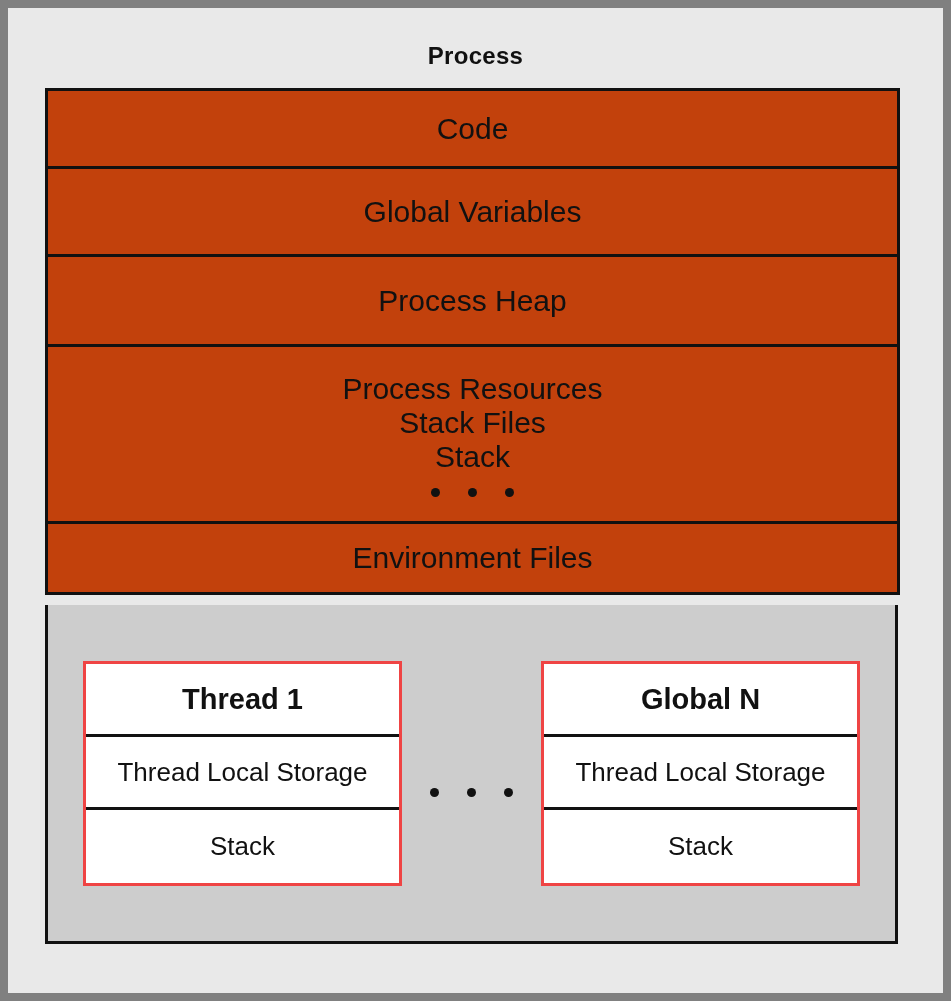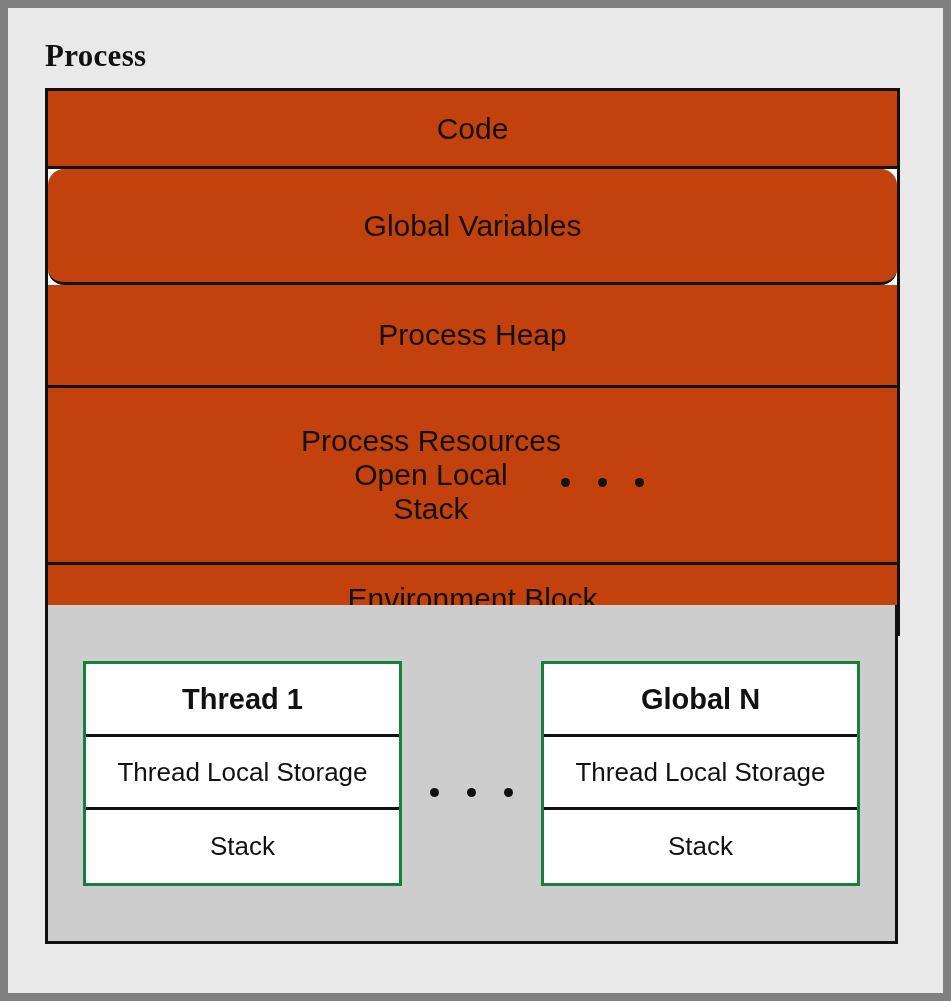--- a/index.html
+++ b/index.html
@@ -33,27 +33,26 @@
   }
 
   
   .diagram-title {
     position: absolute;
     left: 37px;
     top: 20px;
     width: 861px;
     height: 56px;
     line-height: 56px;
-    text-align: left;
-    font-size: 31px;
+    text-align: center;
+    font-size: 24px;
     font-weight: bold;
     color: #111111;
     letter-spacing: 0.3px;
     white-space: nowrap;
-    font-family: Liberation Serif, serif;
   }
 
   
   .mem-stack {
     position: absolute;
     left: 37px;     
     top: 80px;      
     width: 855px;   
     box-sizing: border-box;
     border: 3px solid #111111;
@@ -70,23 +69,23 @@
     text-align: center;
     color: #111111;
     font-size: 30px;
     line-height: 36px;
   }
   .mem-row:last-child {
     border-bottom: none;
   }
 
   .mem-row.r-code       { height: 78px; }
-  .mem-row.r-globals    { height: 116px; border-radius: 16px; }
-  .mem-row.r-heap       { height: 103px; }
-  .mem-row.r-resources  { height: 177px; flex-direction: row; }
+  .mem-row.r-globals    { height: 88px; }
+  .mem-row.r-heap       { height: 90px; }
+  .mem-row.r-resources  { height: 177px; flex-direction: column; }
   .mem-row.r-envblock   { height: 68px; }
 
   .mem-row .row-label { display: block; }
 
   .res-lines {
     display: flex;
     flex-direction: column;
     align-items: center;
     justify-content: center;
   }
@@ -132,21 +131,21 @@
     width: 100%;
     height: 100%;
     display: flex;
     align-items: center;
     justify-content: center;
   }
 
   .thread-box {
     width: 319px;
     box-sizing: border-box;
-    border: 3px solid #15803d;
+    border: 3px solid #ef4444;
     background: #ffffff;
   }
 
   .thread-cell {
     box-sizing: border-box;
     background: #ffffff;
     border-bottom: 3px solid #111111;
     display: flex;
     align-items: center;
     justify-content: center;
@@ -190,32 +189,32 @@
         <span class="row-label">Global Variables</span>
       </div>
 
       <div class="mem-row r-heap">
         <span class="row-label">Process Heap</span>
       </div>
 
       <div class="mem-row r-resources">
         <div class="res-lines">
           <span class="row-label">Process Resources</span>
-          <span class="row-label">Open Local</span>
+          <span class="row-label">Stack Files</span>
           <span class="row-label">Stack</span>
         </div>
         <div class="dots res-dots">
           <span class="dot"></span>
           <span class="dot"></span>
           <span class="dot"></span>
         </div>
       </div>
 
       <div class="mem-row r-envblock">
-        <span class="row-label">Environment Block</span>
+        <span class="row-label">Environment Files</span>
       </div>
 
     </div>
 
     <div class="threads-region">
       <div class="threads-row">
 
         <div class="thread-box">
           <div class="thread-cell cell-title">
             <span>Thread 1</span>

